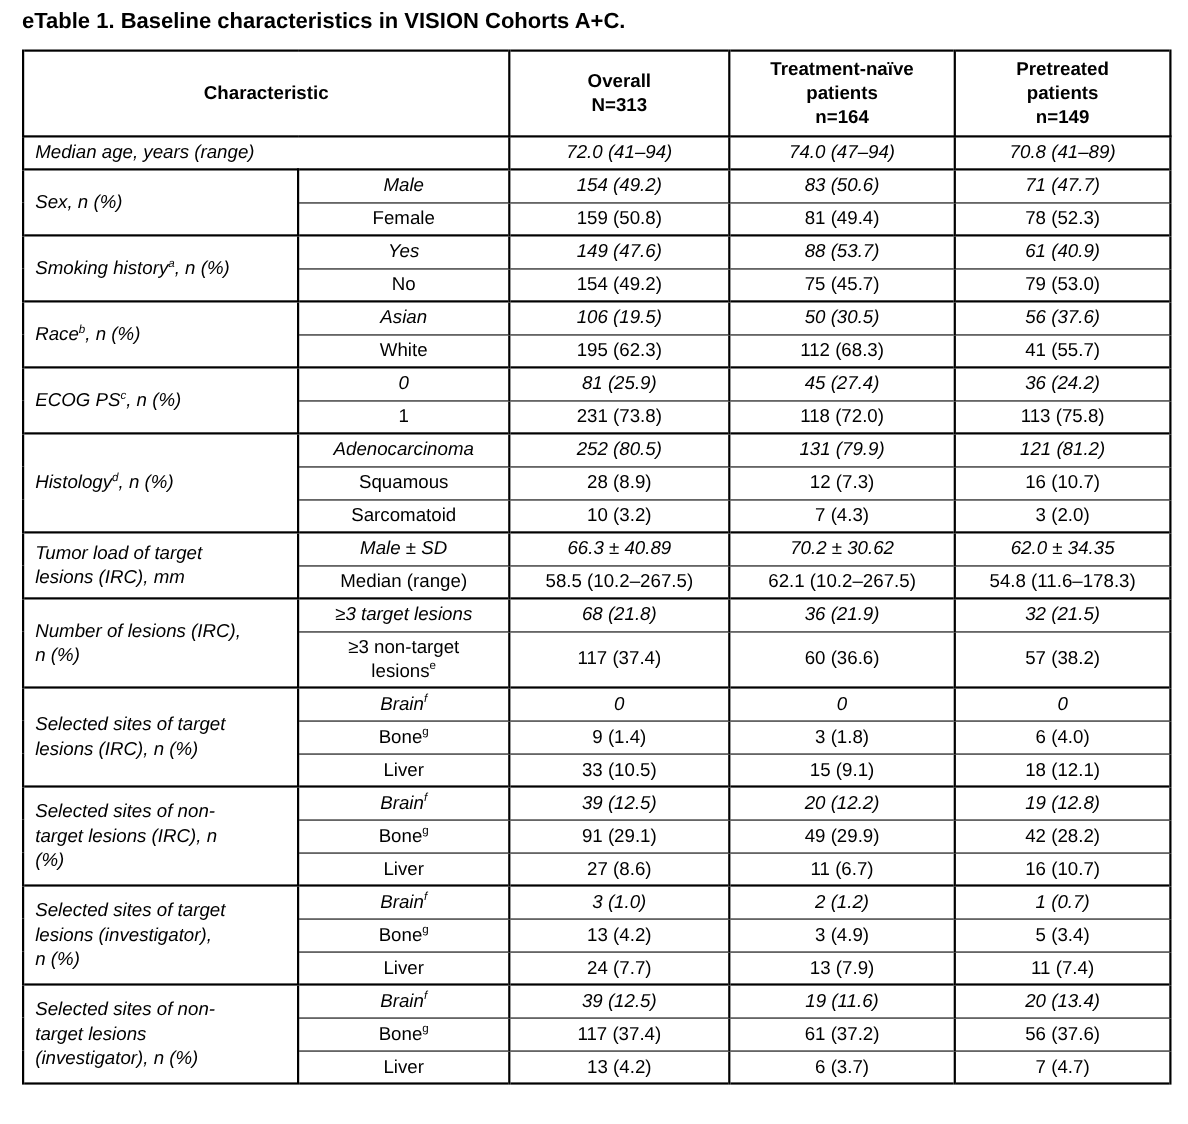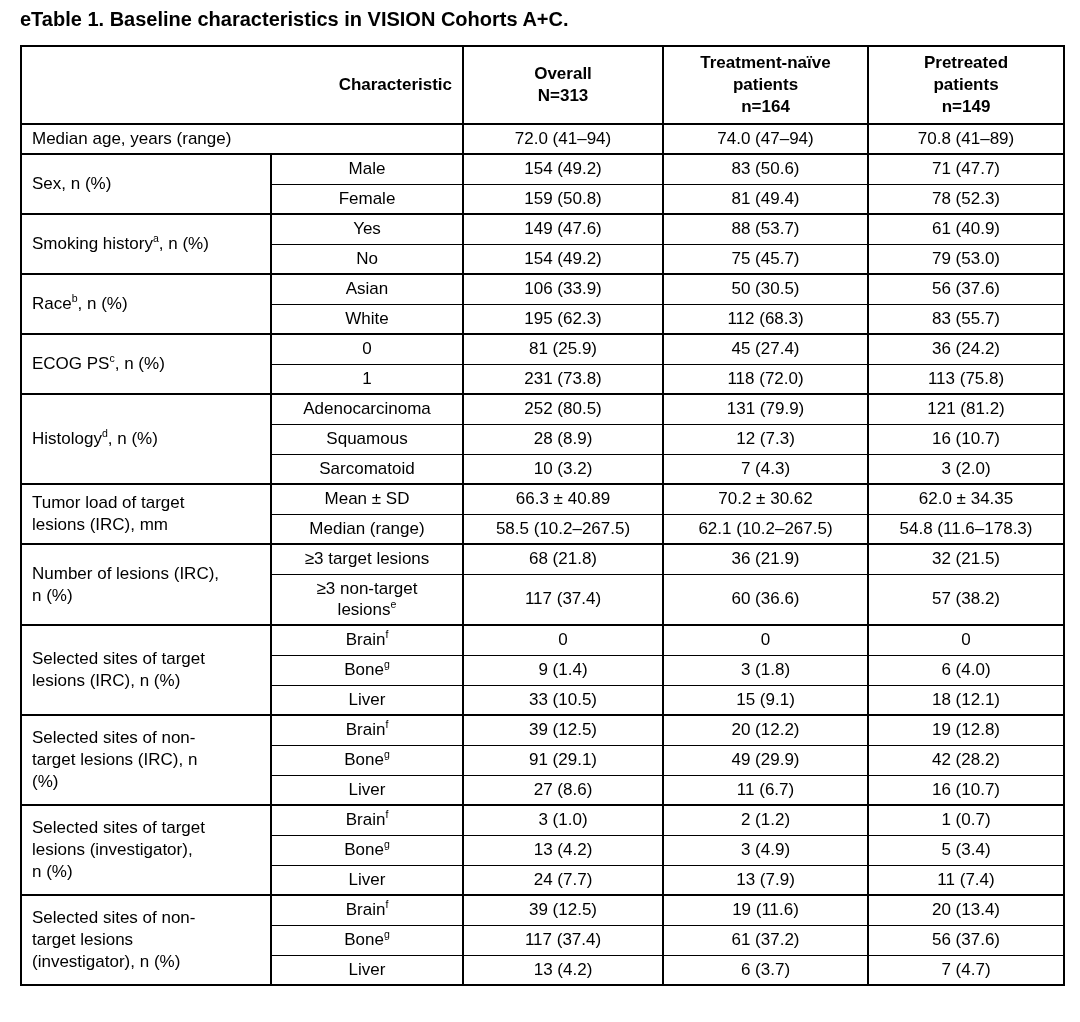--- a/index.html
+++ b/index.html
@@ -28,30 +28,30 @@
     font-size: 17px;
     line-height: 1.28;
     vertical-align: middle;
   }
   thead th {
     height: 78px;
     border-bottom-width: 2px;
     font-weight: bold;
   }
   th.char-head {
-    text-align: right;
+    text-align: center;
     padding: 4px 10px;
   }
   th.col-head {
     text-align: center;
     white-space: pre-line;
     padding: 4px 6px;
   }
   tbody td { height: 30px; }
-  tr.group-start td { border-top-width: 2px; }
+  tr.group-start td { border-top-width: 2px; font-style: italic; }
   td.char-label {
     text-align: left;
     padding: 3px 10px;
     white-space: pre-line;
   }
   td.sub-label {
     text-align: center;
     padding: 3px 10px;
     white-space: pre-line;
   }
@@ -121,29 +121,29 @@
         </tr>
         <tr>
           <td class="sub-label">No</td>
           <td class="value">154 (49.2)</td>
           <td class="value">75 (45.7)</td>
           <td class="value">79 (53.0)</td>
         </tr>
         <tr class="group-start">
           <td class="char-label" rowspan="2">Race<sup>b</sup>, n (%)</td>
           <td class="sub-label">Asian</td>
-          <td class="value">106 (33.9)</td>
+          <td class="value">106 (19.5)</td>
           <td class="value">50 (30.5)</td>
           <td class="value">56 (37.6)</td>
         </tr>
         <tr>
           <td class="sub-label">White</td>
           <td class="value">195 (62.3)</td>
           <td class="value">112 (68.3)</td>
-          <td class="value">83 (55.7)</td>
+          <td class="value">41 (55.7)</td>
         </tr>
         <tr class="group-start">
           <td class="char-label" rowspan="2">ECOG PS<sup>c</sup>, n (%)</td>
           <td class="sub-label">0</td>
           <td class="value">81 (25.9)</td>
           <td class="value">45 (27.4)</td>
           <td class="value">36 (24.2)</td>
         </tr>
         <tr>
           <td class="sub-label">1</td>
@@ -166,21 +166,21 @@
         </tr>
         <tr>
           <td class="sub-label">Sarcomatoid</td>
           <td class="value">10 (3.2)</td>
           <td class="value">7 (4.3)</td>
           <td class="value">3 (2.0)</td>
         </tr>
         <tr class="group-start">
           <td class="char-label" rowspan="2">Tumor load of target
 lesions (IRC), mm</td>
-          <td class="sub-label">Mean ± SD</td>
+          <td class="sub-label">Male ± SD</td>
           <td class="value">66.3 ± 40.89</td>
           <td class="value">70.2 ± 30.62</td>
           <td class="value">62.0 ± 34.35</td>
         </tr>
         <tr>
           <td class="sub-label">Median (range)</td>
           <td class="value">58.5 (10.2–267.5)</td>
           <td class="value">62.1 (10.2–267.5)</td>
           <td class="value">54.8 (11.6–178.3)</td>
         </tr>

